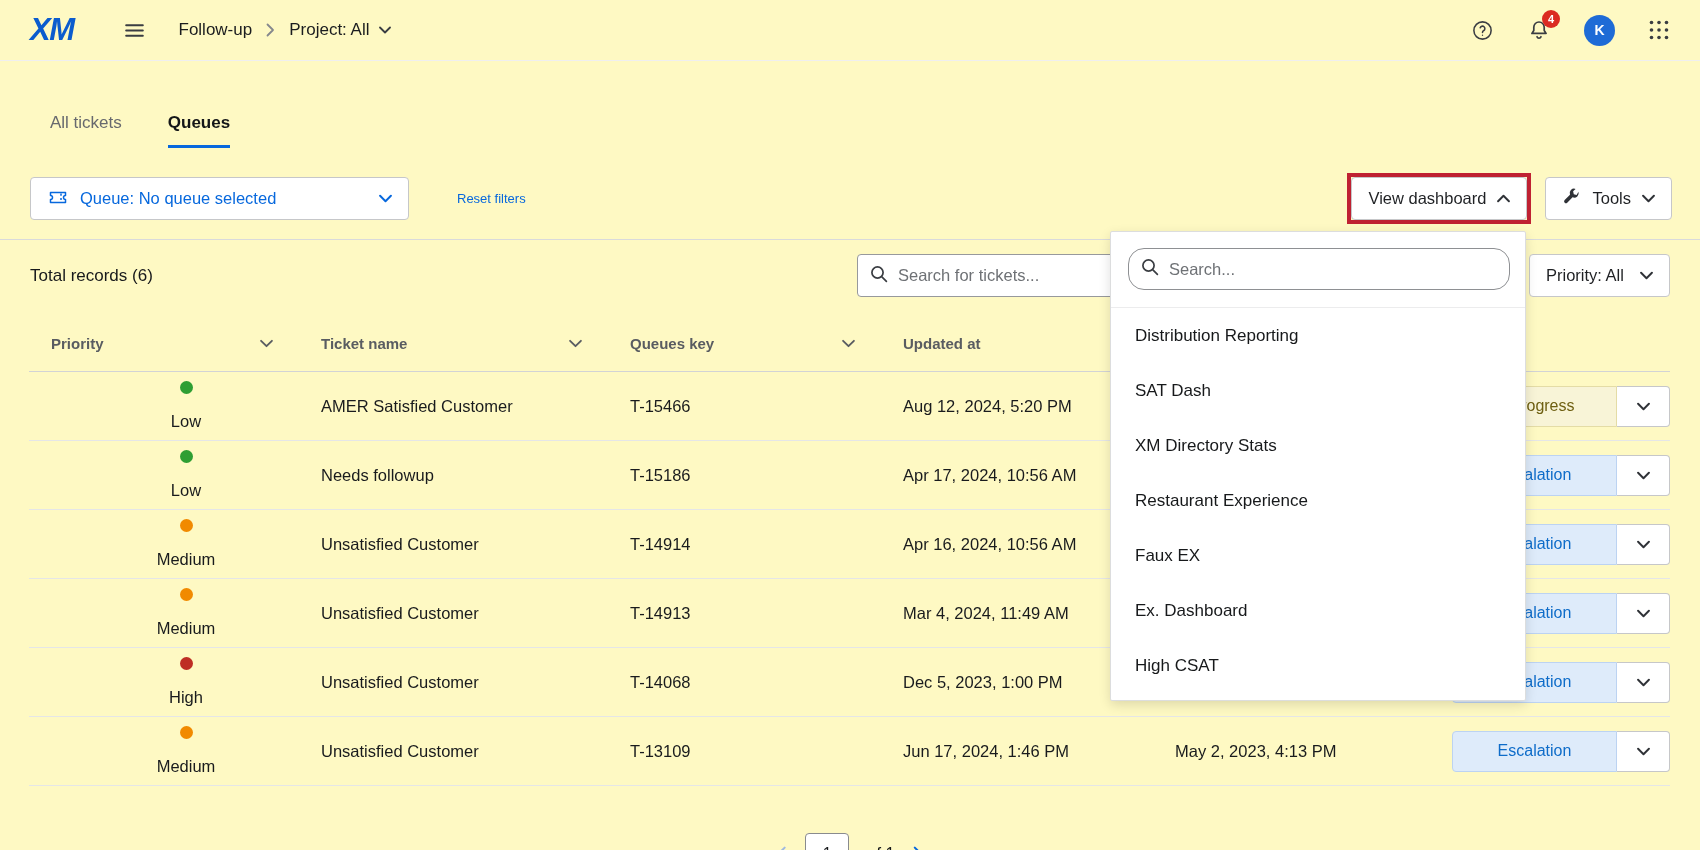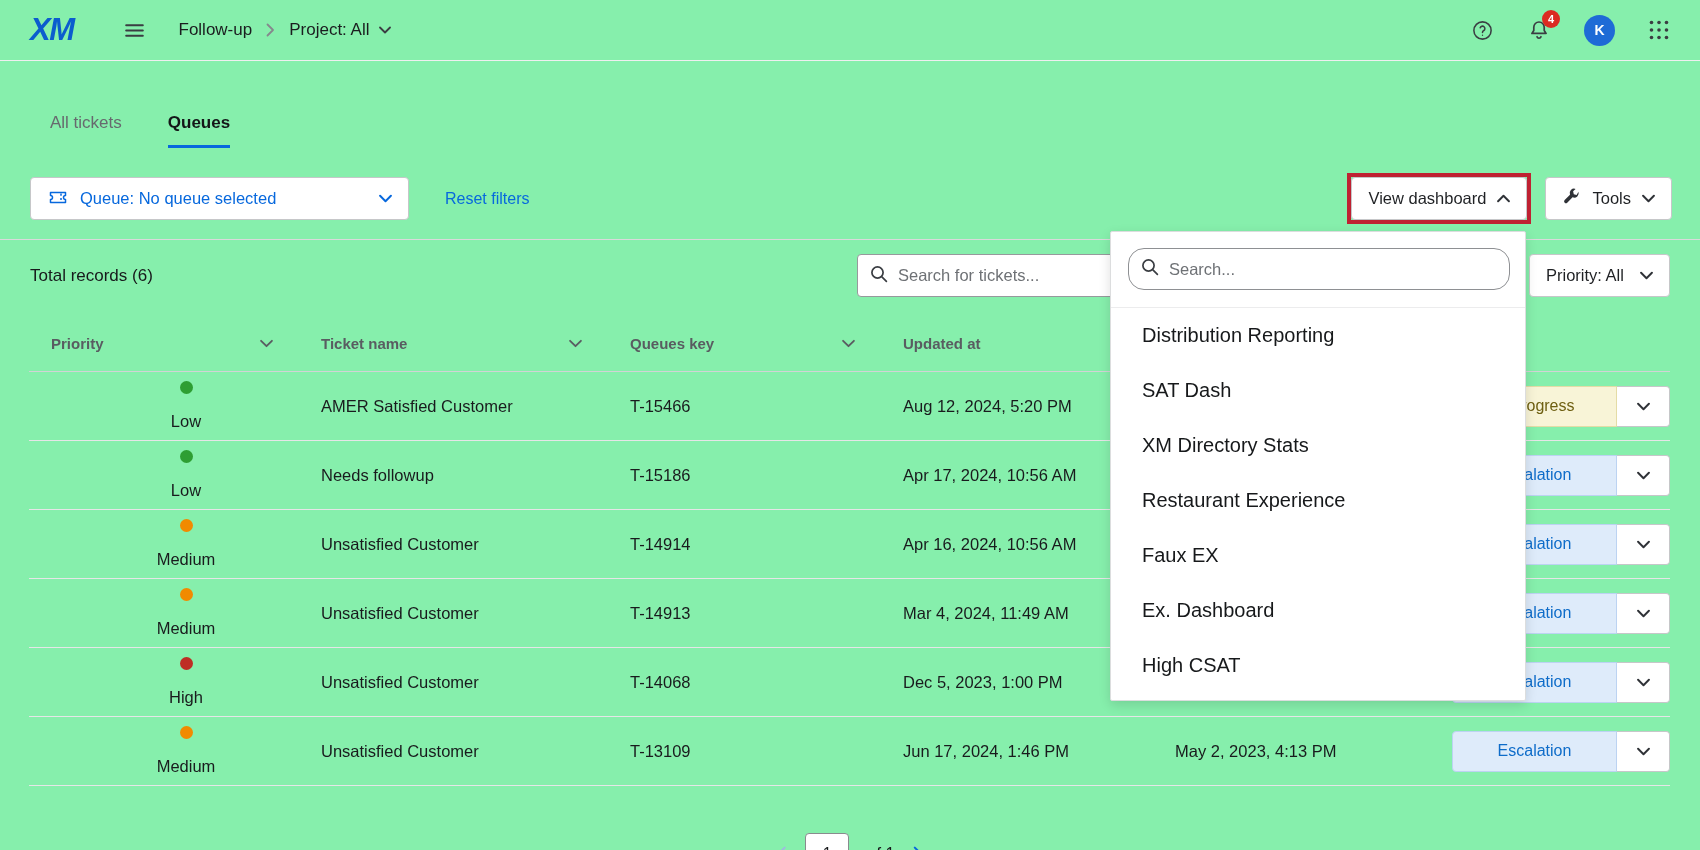--- a/index.html
+++ b/index.html
@@ -1,19 +1,19 @@
 <!DOCTYPE html>
 <html style="--accent: #0768DD;"><head>
 <meta charset="utf-8">
 <style>
   * { margin:0; padding:0; box-sizing:border-box; }
   html,body { background:#fff; }
   .page {
     position:relative; width:1700px; height:850px; overflow:hidden;
-    background:#86efac; font-family:"Liberation Sans", sans-serif; color:#1B1D1F;
+    background:#fef9c3; font-family:"Liberation Sans", sans-serif; color:#1B1D1F;
   }
 
   
   .topbar { height:61px; display:flex; align-items:center; justify-content:space-between;
             padding:0 30px; border-bottom:1px solid #EFEFF0; }
   .tb-left { display:flex; align-items:center; }
   .logo { font-size:31px; font-weight:900; font-style:italic; letter-spacing:-1.5px;
           color:#0B5CCE; cursor:pointer; }
   .hamburger { margin-left:48px; color:#3A3D42; display:flex; cursor:pointer; }
   .breadcrumb { margin-left:32px; display:flex; align-items:center; gap:14px; font-size:17px; }
@@ -31,21 +31,21 @@
   .tabs { margin:52px 0 0 50px; display:flex; gap:46px; }
   .tab { font-size:17px; color:#67696E; padding-bottom:12px; border-bottom:3px solid transparent; cursor:pointer; }
   .tab.active { color:#141618; font-weight:700; border-bottom-color:var(--accent,#0768DD); }
 
   
   .filterbar { margin-top:29px; padding:0 28px 0 30px; display:flex; align-items:center; height:43px; }
   .btn { height:43px; background:#fff; border:1px solid #C6C7C9; border-radius:4px;
          display:flex; align-items:center; gap:11px; padding:0 16px; font-size:16.5px; cursor:pointer; color:#1F2124; }
   .queue-btn { width:379px; color:var(--accent,#0768DD); }
   .queue-btn .grow { flex:1; text-align:left; }
-  .link { margin-left:36px; color:var(--accent,#0768DD); font-size:16px; cursor:pointer; text-decoration:none; }
+  .link { margin-left:48px; color:var(--accent,#0768DD); font-size:13px; cursor:pointer; text-decoration:none; }
   .fb-right { margin-left:auto; display:flex; align-items:center; gap:22px; }
   .annotation-box { border:4px solid #BF2132; padding:0; margin:-8px; display:inline-block; }
 
   
   .divider { margin-top:19px; height:1px; background:#D9DADB; }
 
   
   .content-head { margin-top:14px; padding:0 30px; height:43px; display:flex; align-items:center; position:relative;gap:16px; }
   .total-records { font-size:17px; color:#17191B; }
   .search-box { position:absolute; left:857px; top:0; width:523px; height:43px;
@@ -72,21 +72,21 @@
                  border:1px solid #C6C7C9; border-radius:4px 0 0 4px; font-size:16px; cursor:pointer; }
   .status-caret { width:53px; border:1px solid #C6C7C9; border-left:none; border-radius:0 4px 4px 0;
                   background:#fff; color:#2F3237; display:flex; align-items:center; justify-content:center; cursor:pointer; }
 
   
   .dd-panel { position:absolute; left:1110px; top:231px; width:416px; height:470px; background:#fff;
               border:1px solid #DCDDDE; border-radius:2px; box-shadow:0 4px 12px rgba(0,0,0,.13); z-index:20; }
   .dd-search { margin:16px 15px 0 17px; height:42px; border:1px solid #8E9093; border-radius:16px;
                display:flex; align-items:center; gap:10px; padding:0 12px; color:#3A3D42; }
   .dd-sep { margin-top:17px; height:1px; background:#ECECED; }
-  .dd-item { height:55px; display:flex; align-items:center; padding-left:31px; font-size:20px; color:#17191B; cursor:pointer; }
+  .dd-item { height:55px; display:flex; align-items:center; padding-left:24px; font-size:17px; color:#17191B; cursor:pointer; }
 
   
   .pagination { position:absolute; left:0; right:0; top:833px; display:flex; align-items:center;
                 justify-content:center; gap:18px; }
   .pg-chev { display:flex; cursor:pointer; }
   .pg-chev.prev { color:#9FB9E0; }
   .pg-chev.next { color:var(--accent,#0768DD); }
   .pg-box { width:44px; height:41px; border:1px solid #898B8E; border-radius:4px; text-align:center;
             font-size:16px; font-family:"Liberation Sans",sans-serif; color:#17191B; background:#fff; }
   .pg-of { font-size:16.5px; color:#17191B; }

